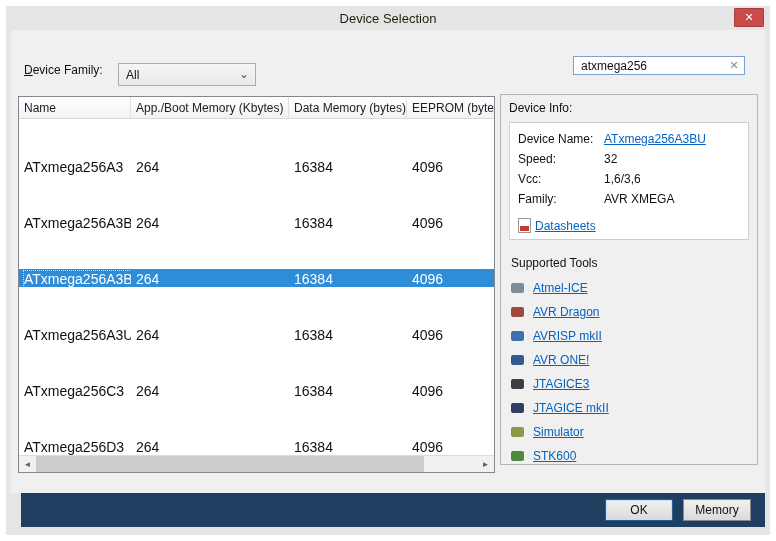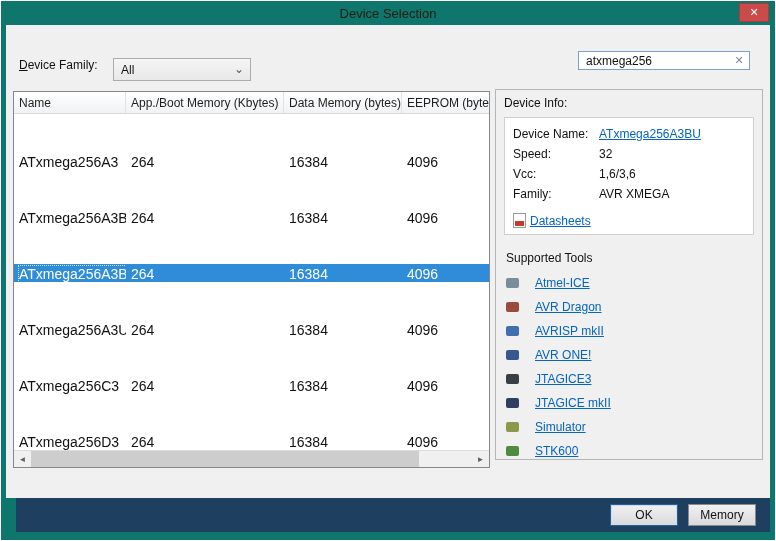--- a/index.html
+++ b/index.html
@@ -1,17 +1,17 @@
 <!DOCTYPE html>
 <html><head>
 <meta charset="utf-8">
 <style>
   html,body{margin:0;padding:0;}
   body{font-family:"Liberation Sans",sans-serif;background:#6d6d6d;}
-  .window{position:relative;width:776px;height:541px;background:#0f766e;box-sizing:border-box;border:1px solid #ffffff;overflow:hidden;}
+  .window{position:relative;width:776px;height:541px;background:#e5e5e5;box-sizing:border-box;border:6px solid #ffffff;overflow:hidden;}
 
   
   .titlebar{position:absolute;top:0;left:0;right:0;height:24px;display:flex;align-items:center;justify-content:center;font-size:13px;color:#241e0c;}
   .close-btn{position:absolute;top:2px;right:6px;width:30px;height:19px;background:#cb4a4a;border:1px solid #a83d3d;border-radius:1px;color:#fff;display:flex;align-items:center;justify-content:center;font-size:11px;box-sizing:border-box;cursor:default;}
 
   
   .content{position:absolute;top:24px;left:5px;right:5px;bottom:42px;background:#f0f0f0;}
 
   
   .family-label{position:absolute;left:13px;top:33px;font-size:12px;color:#111;}
@@ -42,21 +42,21 @@
   .panel{position:absolute;left:489px;right:7px;top:64px;height:371px;border:1px solid #b5b5b5;box-sizing:border-box;padding:4px 8px;font-size:12px;color:#111;overflow:hidden;}
   .panel-title{margin:2px 0 7px 0;}
   .info-box{background:#fff;border:1px solid #cfcfcf;padding:6px 8px;}
   .info-row{display:flex;height:20px;align-items:center;}
   .info-label{width:86px;flex-shrink:0;}
   a.link{color:#0563c1;text-decoration:underline;cursor:pointer;}
   .ds-row{display:flex;align-items:flex-end;gap:4px;height:24px;margin-top:0;}
   .pdf-icon{width:11px;height:13px;background:#fff;border:1px solid #999;position:relative;flex-shrink:0;}
   .pdf-icon::after{content:"";position:absolute;left:1px;right:1px;bottom:1px;height:5px;background:#c23b2e;}
   .tools-title{margin:16px 0 6px 2px;}
-  .tool-row{display:flex;align-items:center;gap:16px;height:24px;padding-left:2px;}
+  .tool-row{display:flex;align-items:center;gap:9px;height:24px;padding-left:2px;}
   .tool-icon{width:13px;height:10px;border-radius:2px;flex-shrink:0;}
   .ic-atmel-ice{background:#7d8c99;}
   .ic-avr-dragon{background:#9c4a3c;}
   .ic-avrisp{background:#3f6fae;}
   .ic-avr-one{background:#35598f;}
   .ic-jtagice3{background:#3a3f45;}
   .ic-jtagice-mkii{background:#2e3f63;}
   .ic-simulator{background:#8a9a4a;}
   .ic-stk600{background:#4e8a3f;}
 

